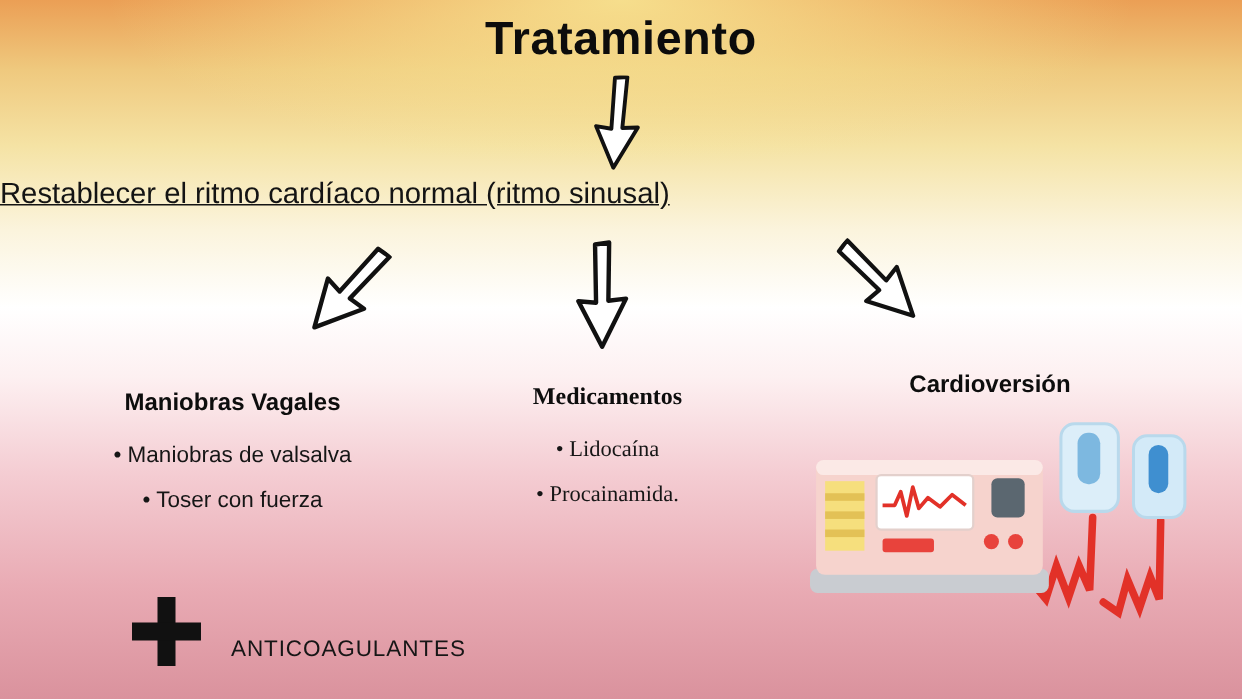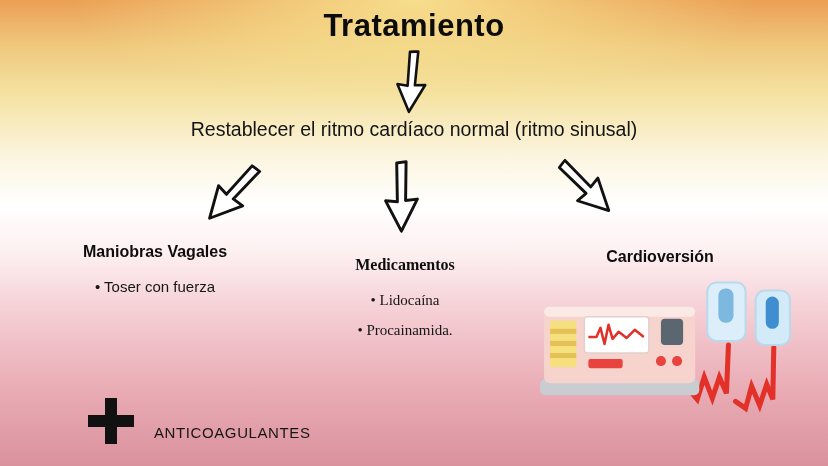--- a/index.html
+++ b/index.html
@@ -24,33 +24,33 @@
   }
   .page-title{
     position:absolute;left:0;right:0;top:8px;
     text-align:center;
     font-size:31px;font-weight:bold;
     letter-spacing:0.5px;color:#0c0c0c;
     margin:0;
   }
   .subtitle{
     position:absolute;left:0;right:0;top:118px;
-    text-align:center;
-    font-size:19.5px;color:#141414;
+    text-align:left;
+    font-size:19.5px;color:#141414;text-decoration:underline;
   }
   .arrow{position:absolute;}
   .arrow svg{display:block;width:100%;height:100%;}
   .arrow-top{left:394px;top:50px;width:36px;height:64px;transform:rotate(4deg);}
   .arrow-left{left:213px;top:158px;width:40px;height:72px;transform:rotate(42deg);}
   .arrow-mid{left:382px;top:160px;width:40px;height:74px;transform:rotate(-1deg);}
   .arrow-right{left:566px;top:152px;width:40px;height:70px;transform:rotate(-46deg);}
   .col{position:absolute;text-align:center;}
   .col-heading{font-size:16px;font-weight:bold;margin-bottom:12px;color:#0d0d0d;}
   .col-item{font-size:15px;line-height:28px;margin-bottom:2px;color:#161616;}
-  .col-1{left:33px;top:243px;width:244px;}
+  .col-1{left:33px;top:260px;width:244px;}
   .col-2{left:300px;top:256px;width:210px;font-family:Liberation Serif, serif;}
   .col-3{left:518px;top:248px;width:284px;}
   .defib{position:absolute;left:538px;top:280px;width:262px;height:142px;}
   .defib svg{display:block;width:100%;height:100%;}
   .plus{position:absolute;left:88px;top:398px;width:46px;height:46px;}
   .plus svg{display:block;width:100%;height:100%;}
   .anticoag{
     position:absolute;left:154px;top:424px;
     font-size:15px;letter-spacing:0.6px;color:#161616;
   }
@@ -83,20 +83,21 @@
   </div>
 
   <div class="arrow arrow-right">
     <svg viewBox="0 0 34 62">
       <polygon points="13,2 21,1 20,34 30,33 16,60 3,34 13,35" fill="#ffffff" stroke="#111111" stroke-width="2.5" stroke-linejoin="round"></polygon>
     </svg>
   </div>
 
   <div class="col col-1">
     <div class="col-heading">Maniobras Vagales</div>
+    <div class="col-item">• Maniobras de valsalva</div>
     <div class="col-item">• Toser con fuerza</div>
   </div>
 
   <div class="col col-2">
     <div class="col-heading">Medicamentos</div>
     <div class="col-item">• Lidocaína</div>
     <div class="col-item">• Procainamida.</div>
   </div>
 
   <div class="col col-3">

